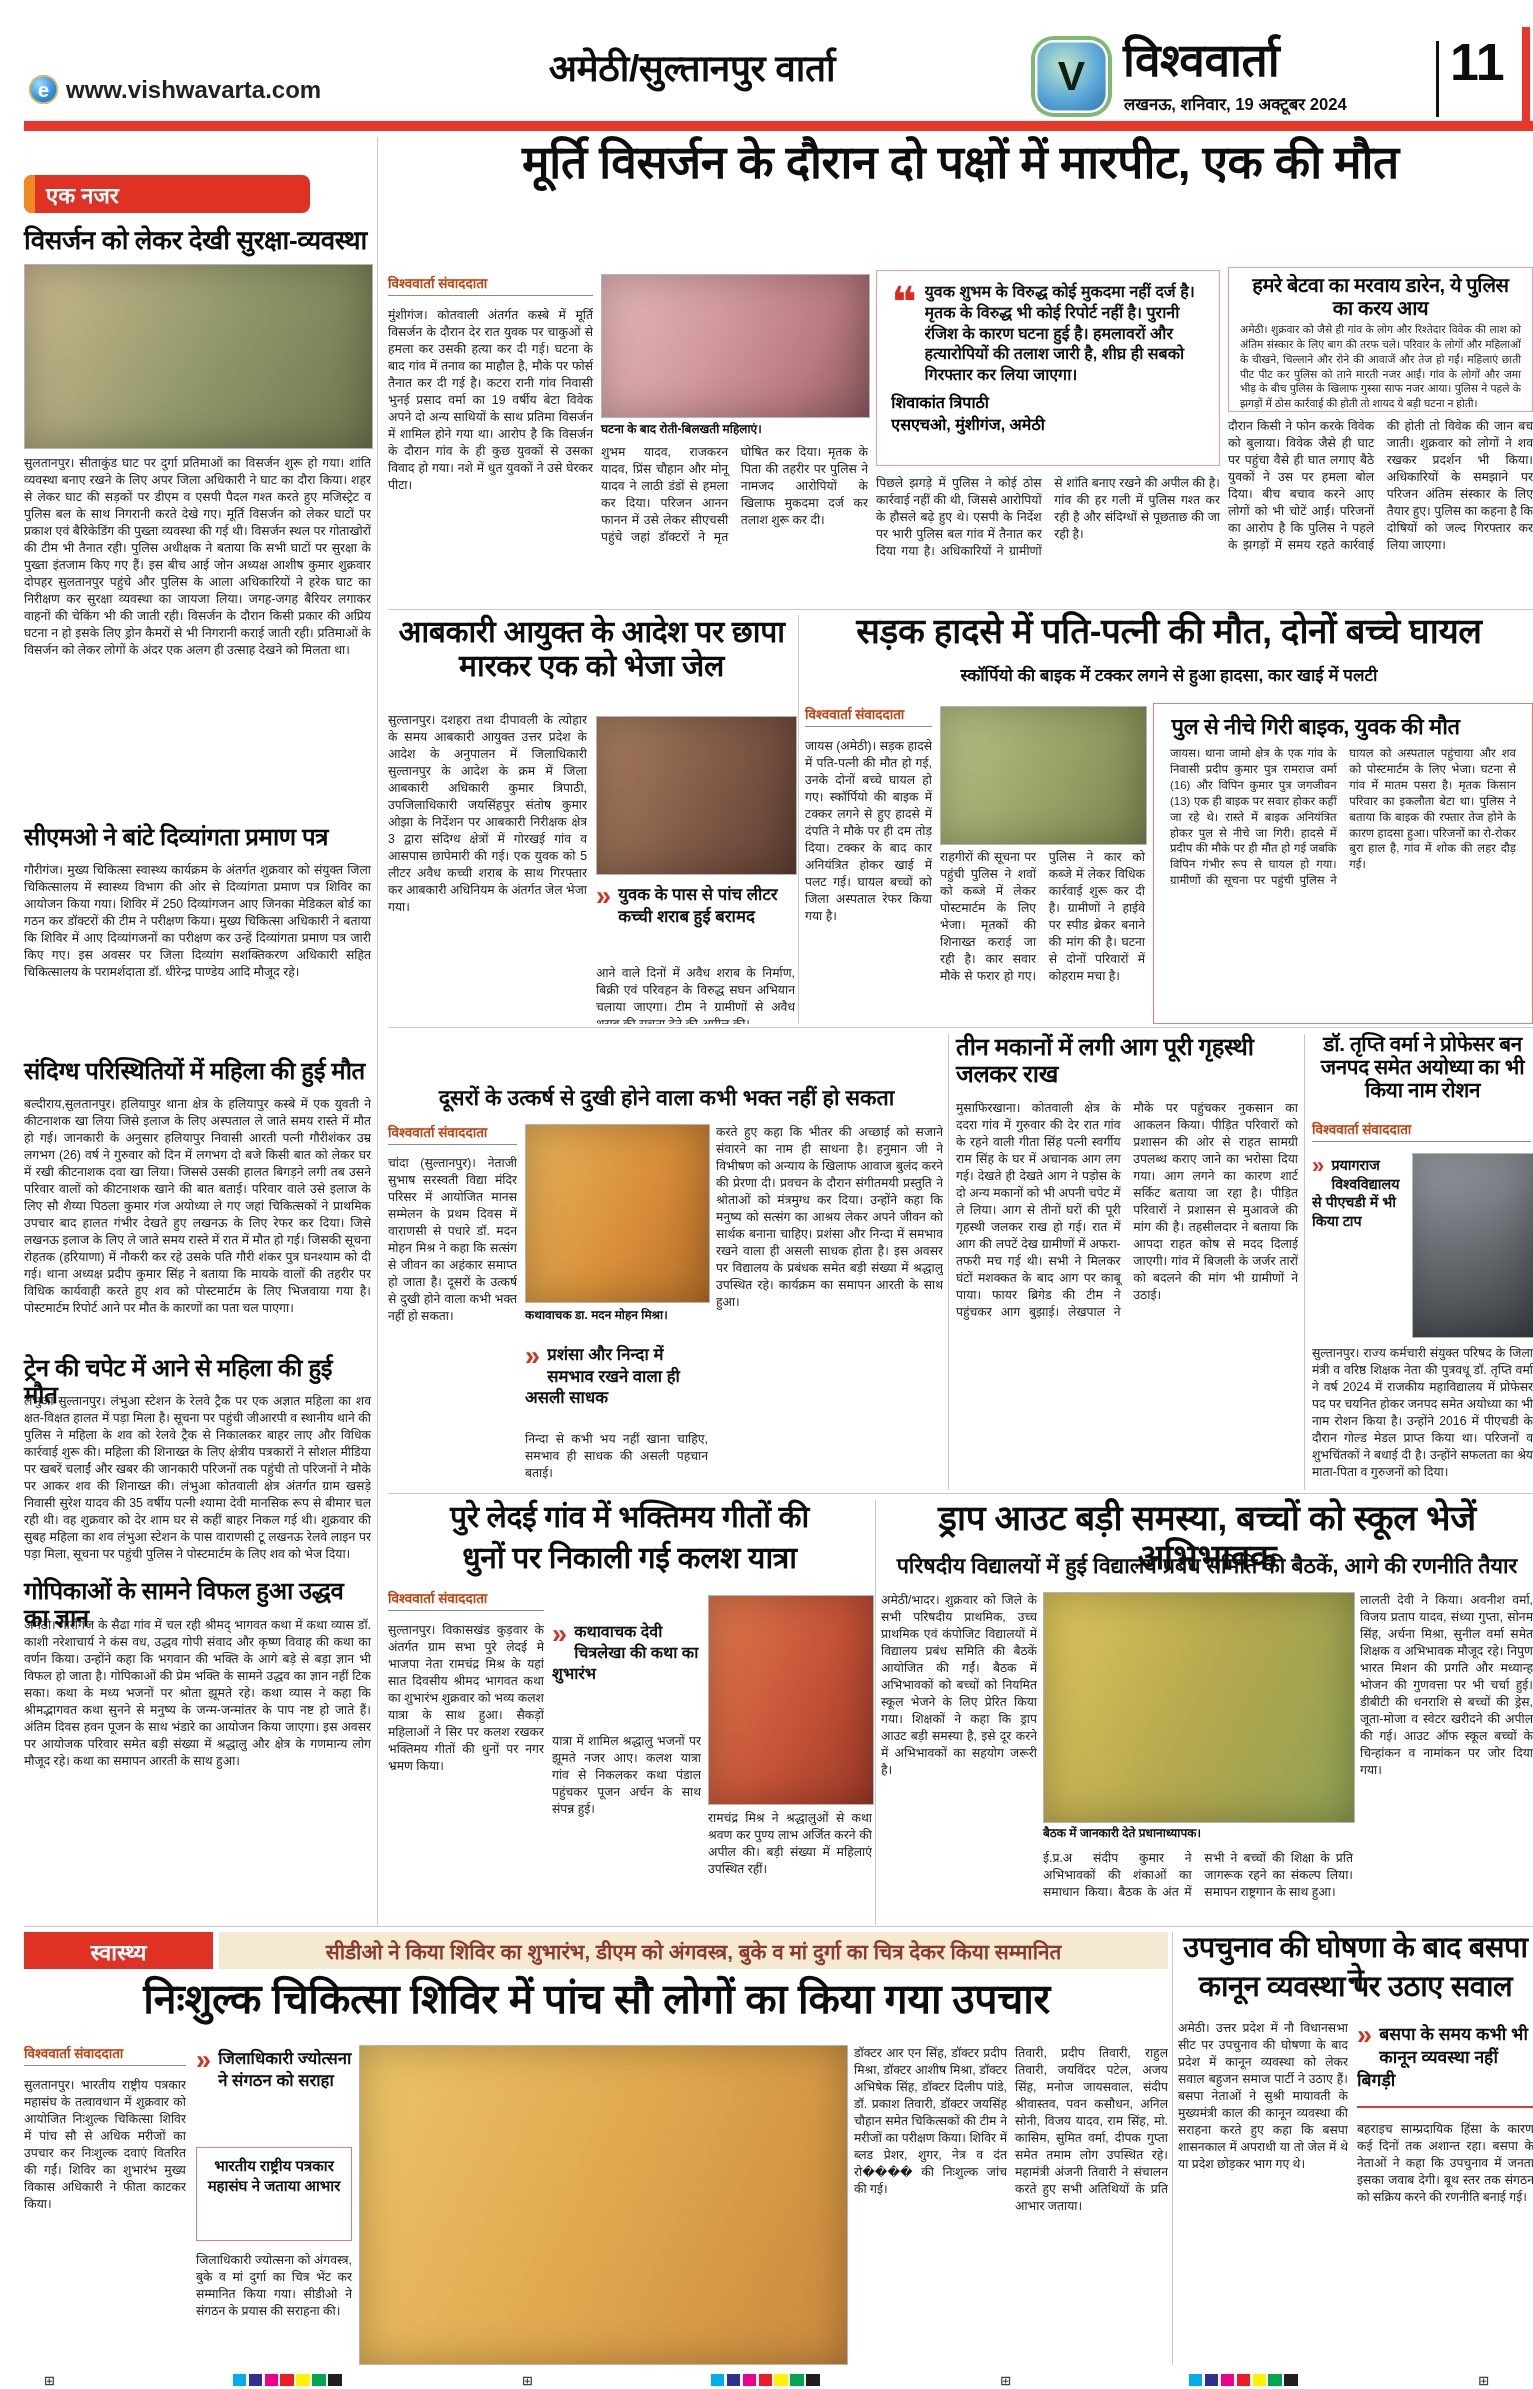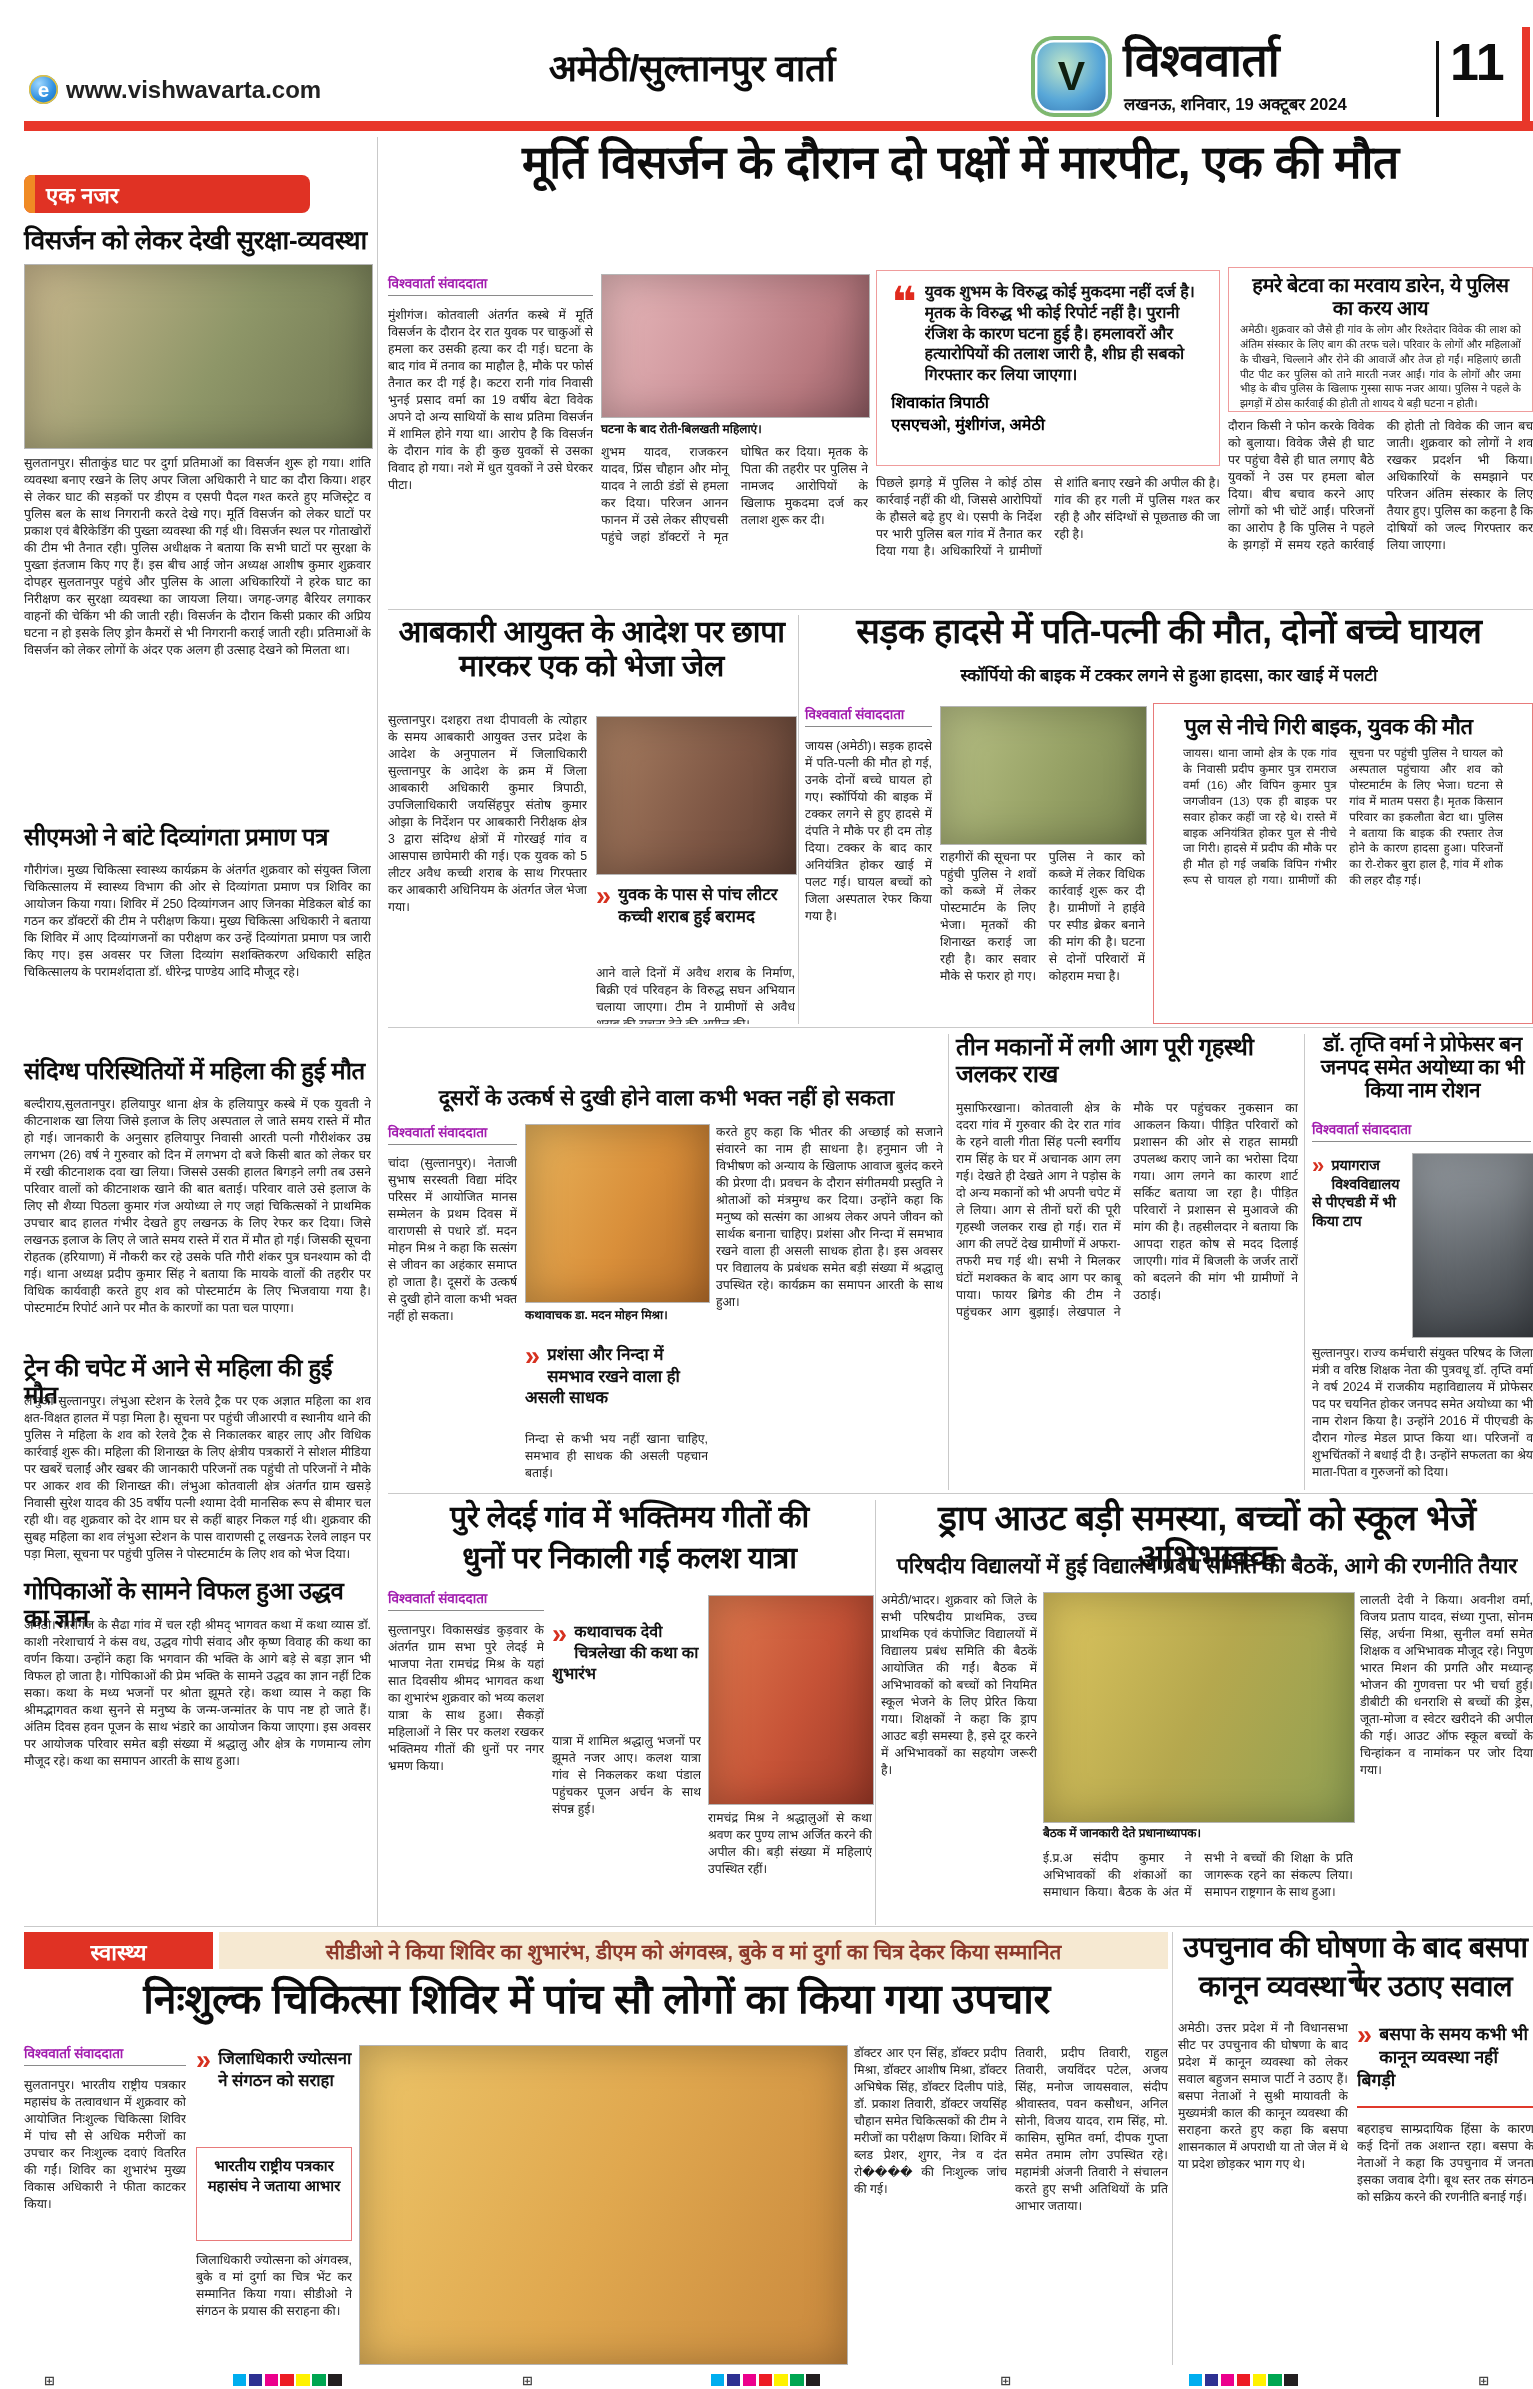--- a/index.html
+++ b/index.html
@@ -4,21 +4,21 @@
 <style>
   html,body{margin:0;padding:0;background:#e8e8e8;}
   .page{position:relative;width:1533px;height:2389px;background:#ffffff;margin:0 auto;
         font-family:"Liberation Sans","DejaVu Sans",sans-serif;overflow:hidden;}
   .abs{position:absolute;}
   .c{text-align:center;}
   .hl{font-weight:800;color:#0d0d0d;line-height:1.12;letter-spacing:-0.4px;}
   .sub{font-weight:700;color:#101010;line-height:1.2;}
   .body{font-size:12.3px;line-height:1.38;text-align:justify;color:#1c1c1c;overflow:hidden;}
   .cols2{column-count:2;column-gap:12.7px;}
-  .byline{font-size:13.5px;font-weight:800;color:#a21caf;border-bottom:1.6px solid #8a8a8a;padding-bottom:3.2px;}
+  .byline{font-size:13.5px;font-weight:800;color:#c2410c;border-bottom:1.6px solid #8a8a8a;padding-bottom:3.2px;}
   .caption{font-size:12px;font-weight:700;color:#111;}
   .photo{border:0.8px solid #b5b5b5;box-shadow:inset 0 0 40px rgba(0,0,0,.28);}
   .pq{font-weight:800;color:#121212;line-height:1.3;overflow:hidden;}
   .chev{color:#d6301f;font-weight:800;float:left;margin-right:7.2px;line-height:.95;font-size:27px;}
   .rbox{border:1.6px solid #ef9c9c;background:#fff;box-sizing:border-box;}
   .vline{background:#c9c9c9;width:0.8px;}
   .hline{background:#c9c9c9;height:0.8px;}
   .redrule{background:#e8372a;}
   .badge{background:#e03224;color:#fff;font-weight:800;display:flex;align-items:center;}
   .q66{color:#e02a1d;font-size:43px;font-weight:800;float:left;line-height:.8;margin:3.2px 8px 0 0;}
@@ -124,21 +124,21 @@
   <div class="abs body" style="left:596px;top:965px;width:199px;height:59px;">आने वाले दिनों में अवैध शराब के निर्माण, बिक्री एवं परिवहन के विरुद्ध सघन अभियान चलाया जाएगा। टीम ने ग्रामीणों से अवैध शराब की सूचना देने की अपील की।</div>
 
   <div class="abs vline" style="left:798px;top:615px;height:409px;"></div>
 
   <div class="abs hl c" style="left:805px;top:611px;width:728px;font-size:35px;">सड़क हादसे में पति-पत्नी की मौत, दोनों बच्चे घायल</div>
   <div class="abs sub c" style="left:805px;top:666px;width:728px;font-size:17px;">स्कॉर्पियो की बाइक में टक्कर लगने से हुआ हादसा, कार खाई में पलटी</div>
   <div class="abs byline" style="left:805px;top:705px;width:127px;">विश्ववार्ता संवाददाता</div>
   <div class="abs body" style="left:805px;top:738px;width:127px;height:286px;">जायस (अमेठी)। सड़क हादसे में पति-पत्नी की मौत हो गई, उनके दोनों बच्चे घायल हो गए। स्कॉर्पियो की बाइक में टक्कर लगने से हुए हादसे में दंपति ने मौके पर ही दम तोड़ दिया। टक्कर के बाद कार अनियंत्रित होकर खाई में पलट गई। घायल बच्चों को जिला अस्पताल रेफर किया गया है।</div>
   <div class="abs photo ph-car" style="left:940px;top:706px;width:205px;height:137px;"></div>
   <div class="abs body cols2" style="left:940px;top:849px;width:205px;height:175px;">राहगीरों की सूचना पर पहुंची पुलिस ने शवों को कब्जे में लेकर पोस्टमार्टम के लिए भेजा। मृतकों की शिनाख्त कराई जा रही है। कार सवार मौके से फरार हो गए। पुलिस ने कार को कब्जे में लेकर विधिक कार्रवाई शुरू कर दी है। ग्रामीणों ने हाईवे पर स्पीड ब्रेकर बनाने की मांग की है। घटना से दोनों परिवारों में कोहराम मचा है।</div>
-  <div class="abs rbox" style="left:1153px;top:703px;width:380px;height:321px;padding:8px 29px;border-color:#e87a7a;">
+  <div class="abs rbox" style="left:1153px;top:703px;width:380px;height:321px;padding:8px 16px;border-color:#e87a7a;">
     <div class="hl" style="font-size:22px;margin:3.2px 0 6.4px 1.6px;">पुल से नीचे गिरी बाइक, युवक की मौत</div>
     <div class="body cols2" style="font-size:11.5px;height:262px;">जायस। थाना जामो क्षेत्र के एक गांव के निवासी प्रदीप कुमार पुत्र रामराज वर्मा (16) और विपिन कुमार पुत्र जगजीवन (13) एक ही बाइक पर सवार होकर कहीं जा रहे थे। रास्ते में बाइक अनियंत्रित होकर पुल से नीचे जा गिरी। हादसे में प्रदीप की मौके पर ही मौत हो गई जबकि विपिन गंभीर रूप से घायल हो गया। ग्रामीणों की सूचना पर पहुंची पुलिस ने घायल को अस्पताल पहुंचाया और शव को पोस्टमार्टम के लिए भेजा। घटना से गांव में मातम पसरा है। मृतक किसान परिवार का इकलौता बेटा था। पुलिस ने बताया कि बाइक की रफ्तार तेज होने के कारण हादसा हुआ। परिजनों का रो-रोकर बुरा हाल है, गांव में शोक की लहर दौड़ गई।</div>
   </div>
 
   <div class="abs hline" style="left:388px;top:1027px;width:1145px;"></div>
 
   <div class="abs sub c" style="left:388px;top:1086px;width:557px;font-size:21.5px;">दूसरों के उत्कर्ष से दुखी होने वाला कभी भक्त नहीं हो सकता</div>
   <div class="abs byline" style="left:388px;top:1123px;width:129px;">विश्ववार्ता संवाददाता</div>
   <div class="abs body" style="left:388px;top:1155px;width:129px;height:334px;">चांदा (सुल्तानपुर)। नेताजी सुभाष सरस्वती विद्या मंदिर परिसर में आयोजित मानस सम्मेलन के प्रथम दिवस में वाराणसी से पधारे डॉ. मदन मोहन मिश्र ने कहा कि सत्संग से जीवन का अहंकार समाप्त हो जाता है। दूसरों के उत्कर्ष से दुखी होने वाला कभी भक्त नहीं हो सकता।</div>
   <div class="abs photo ph-sadhu" style="left:525px;top:1124px;width:183px;height:177px;"></div>

